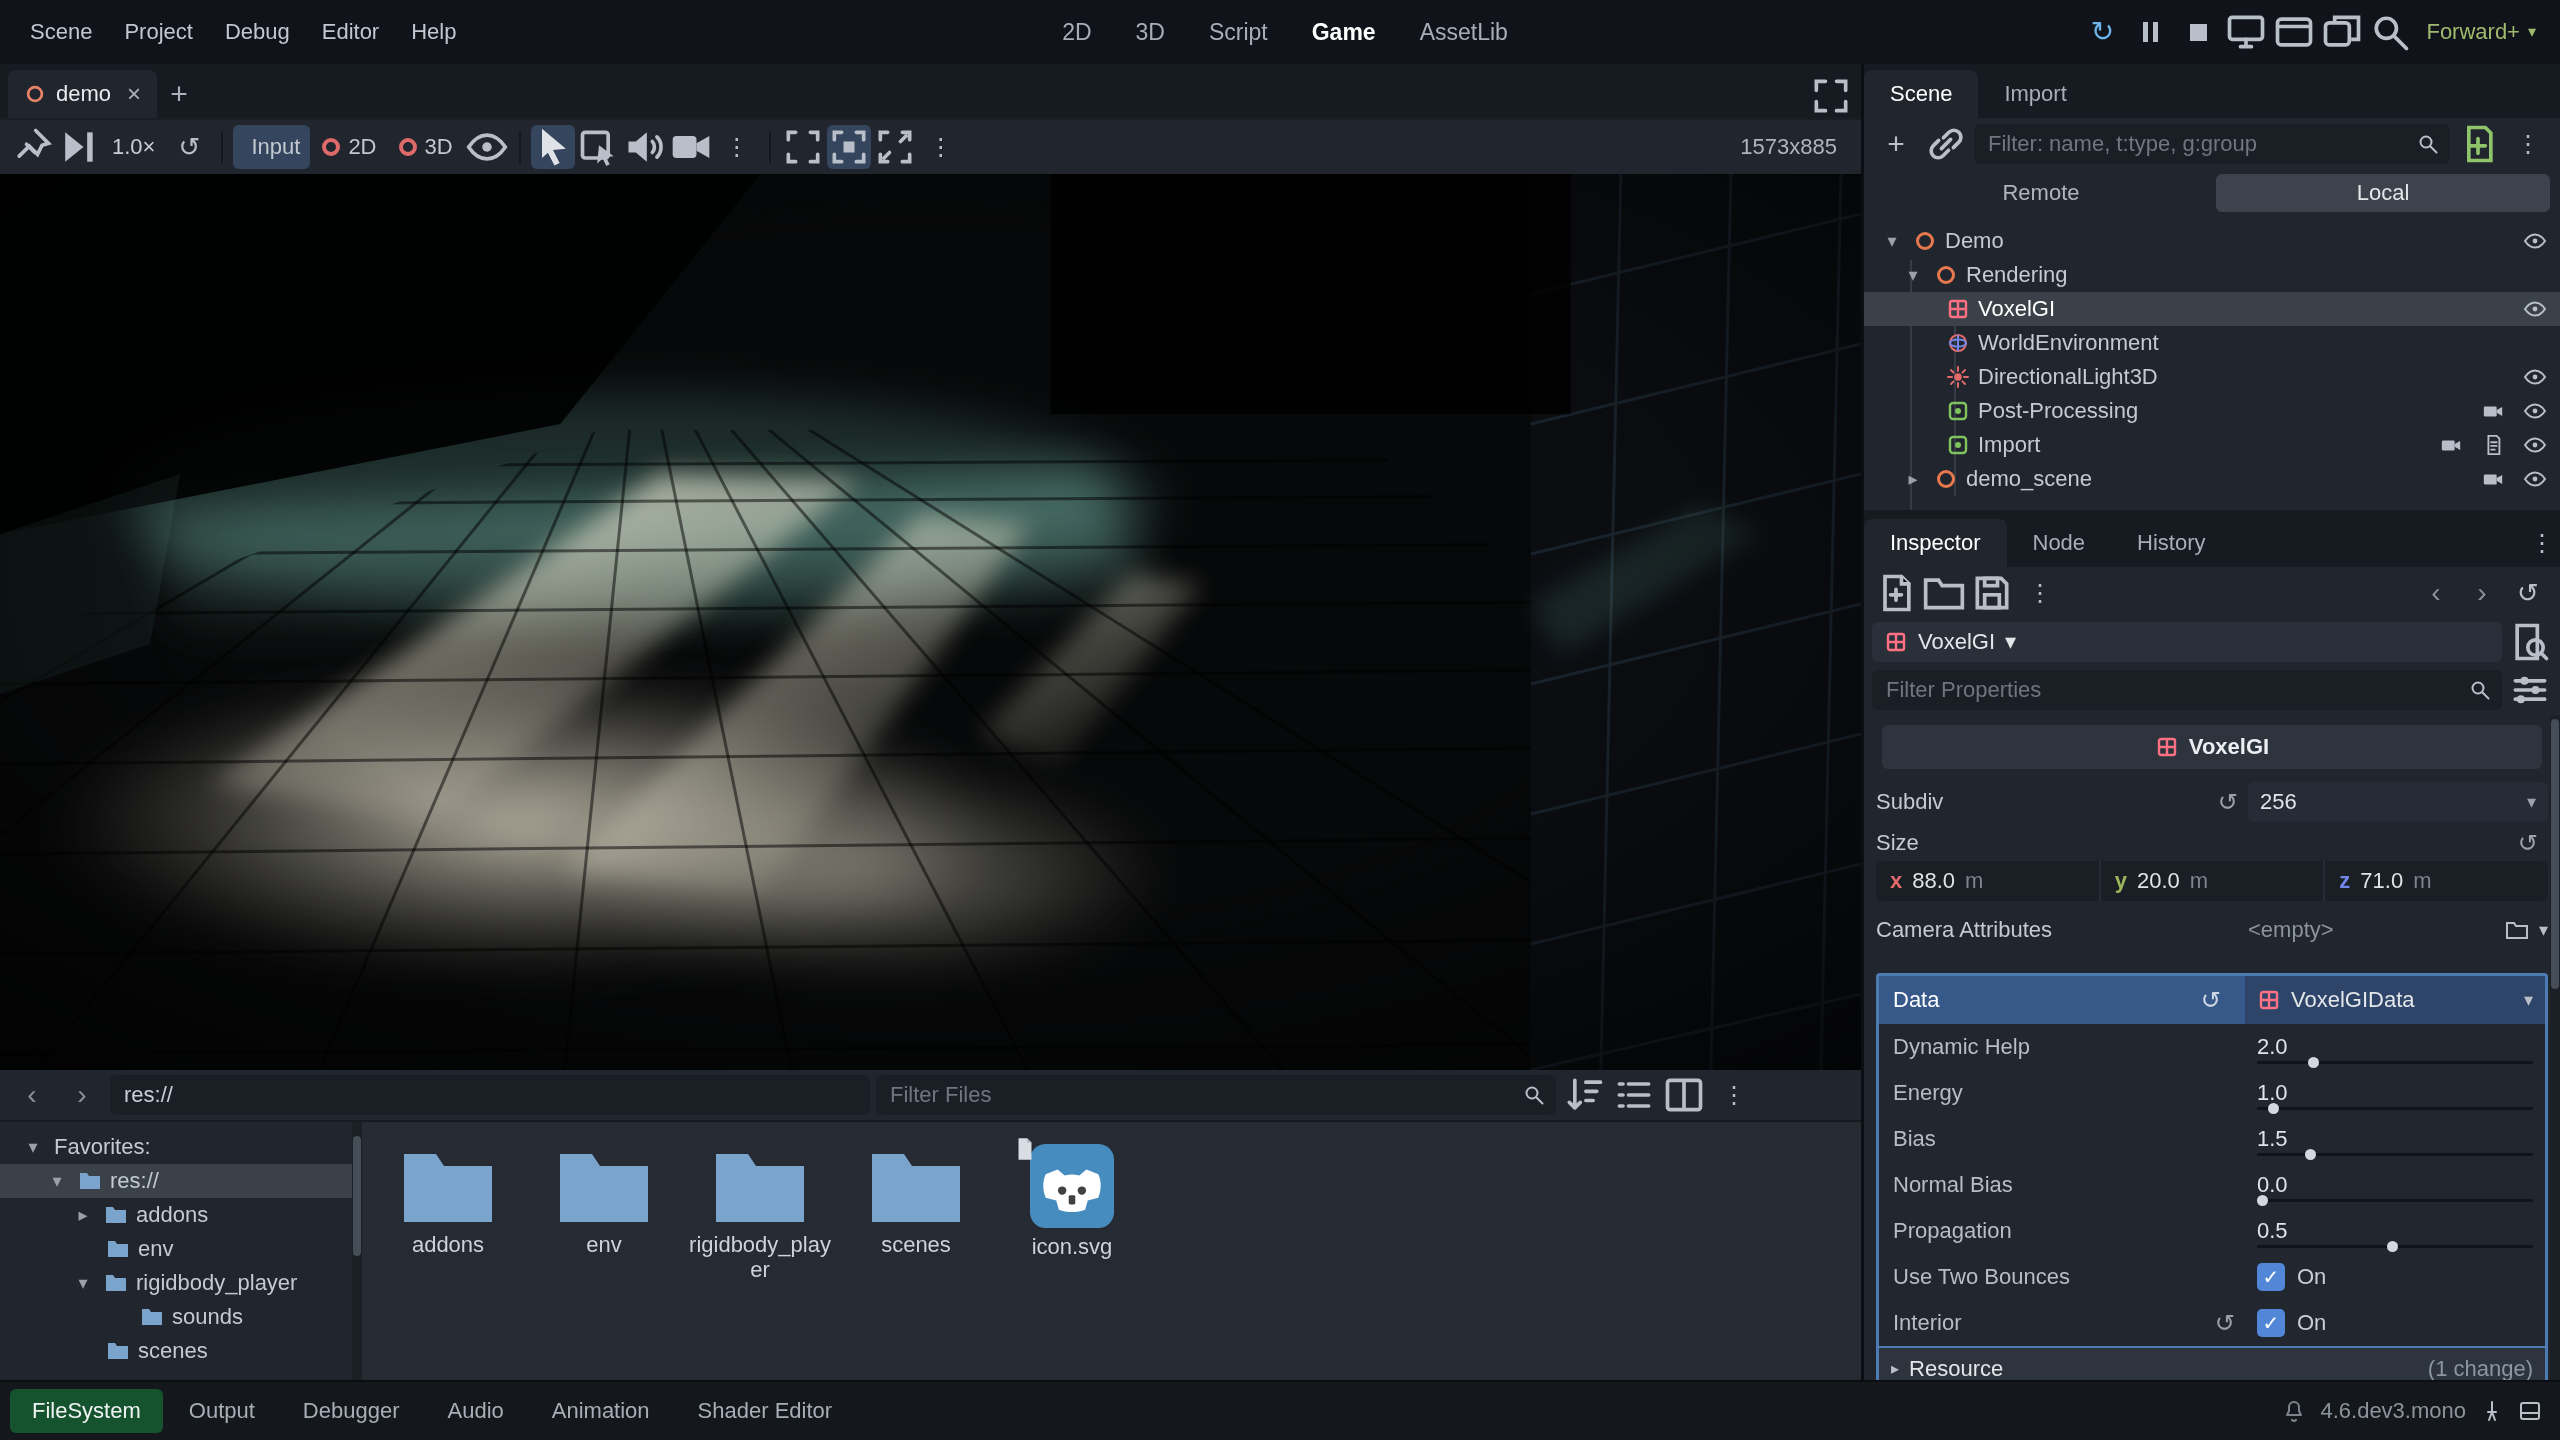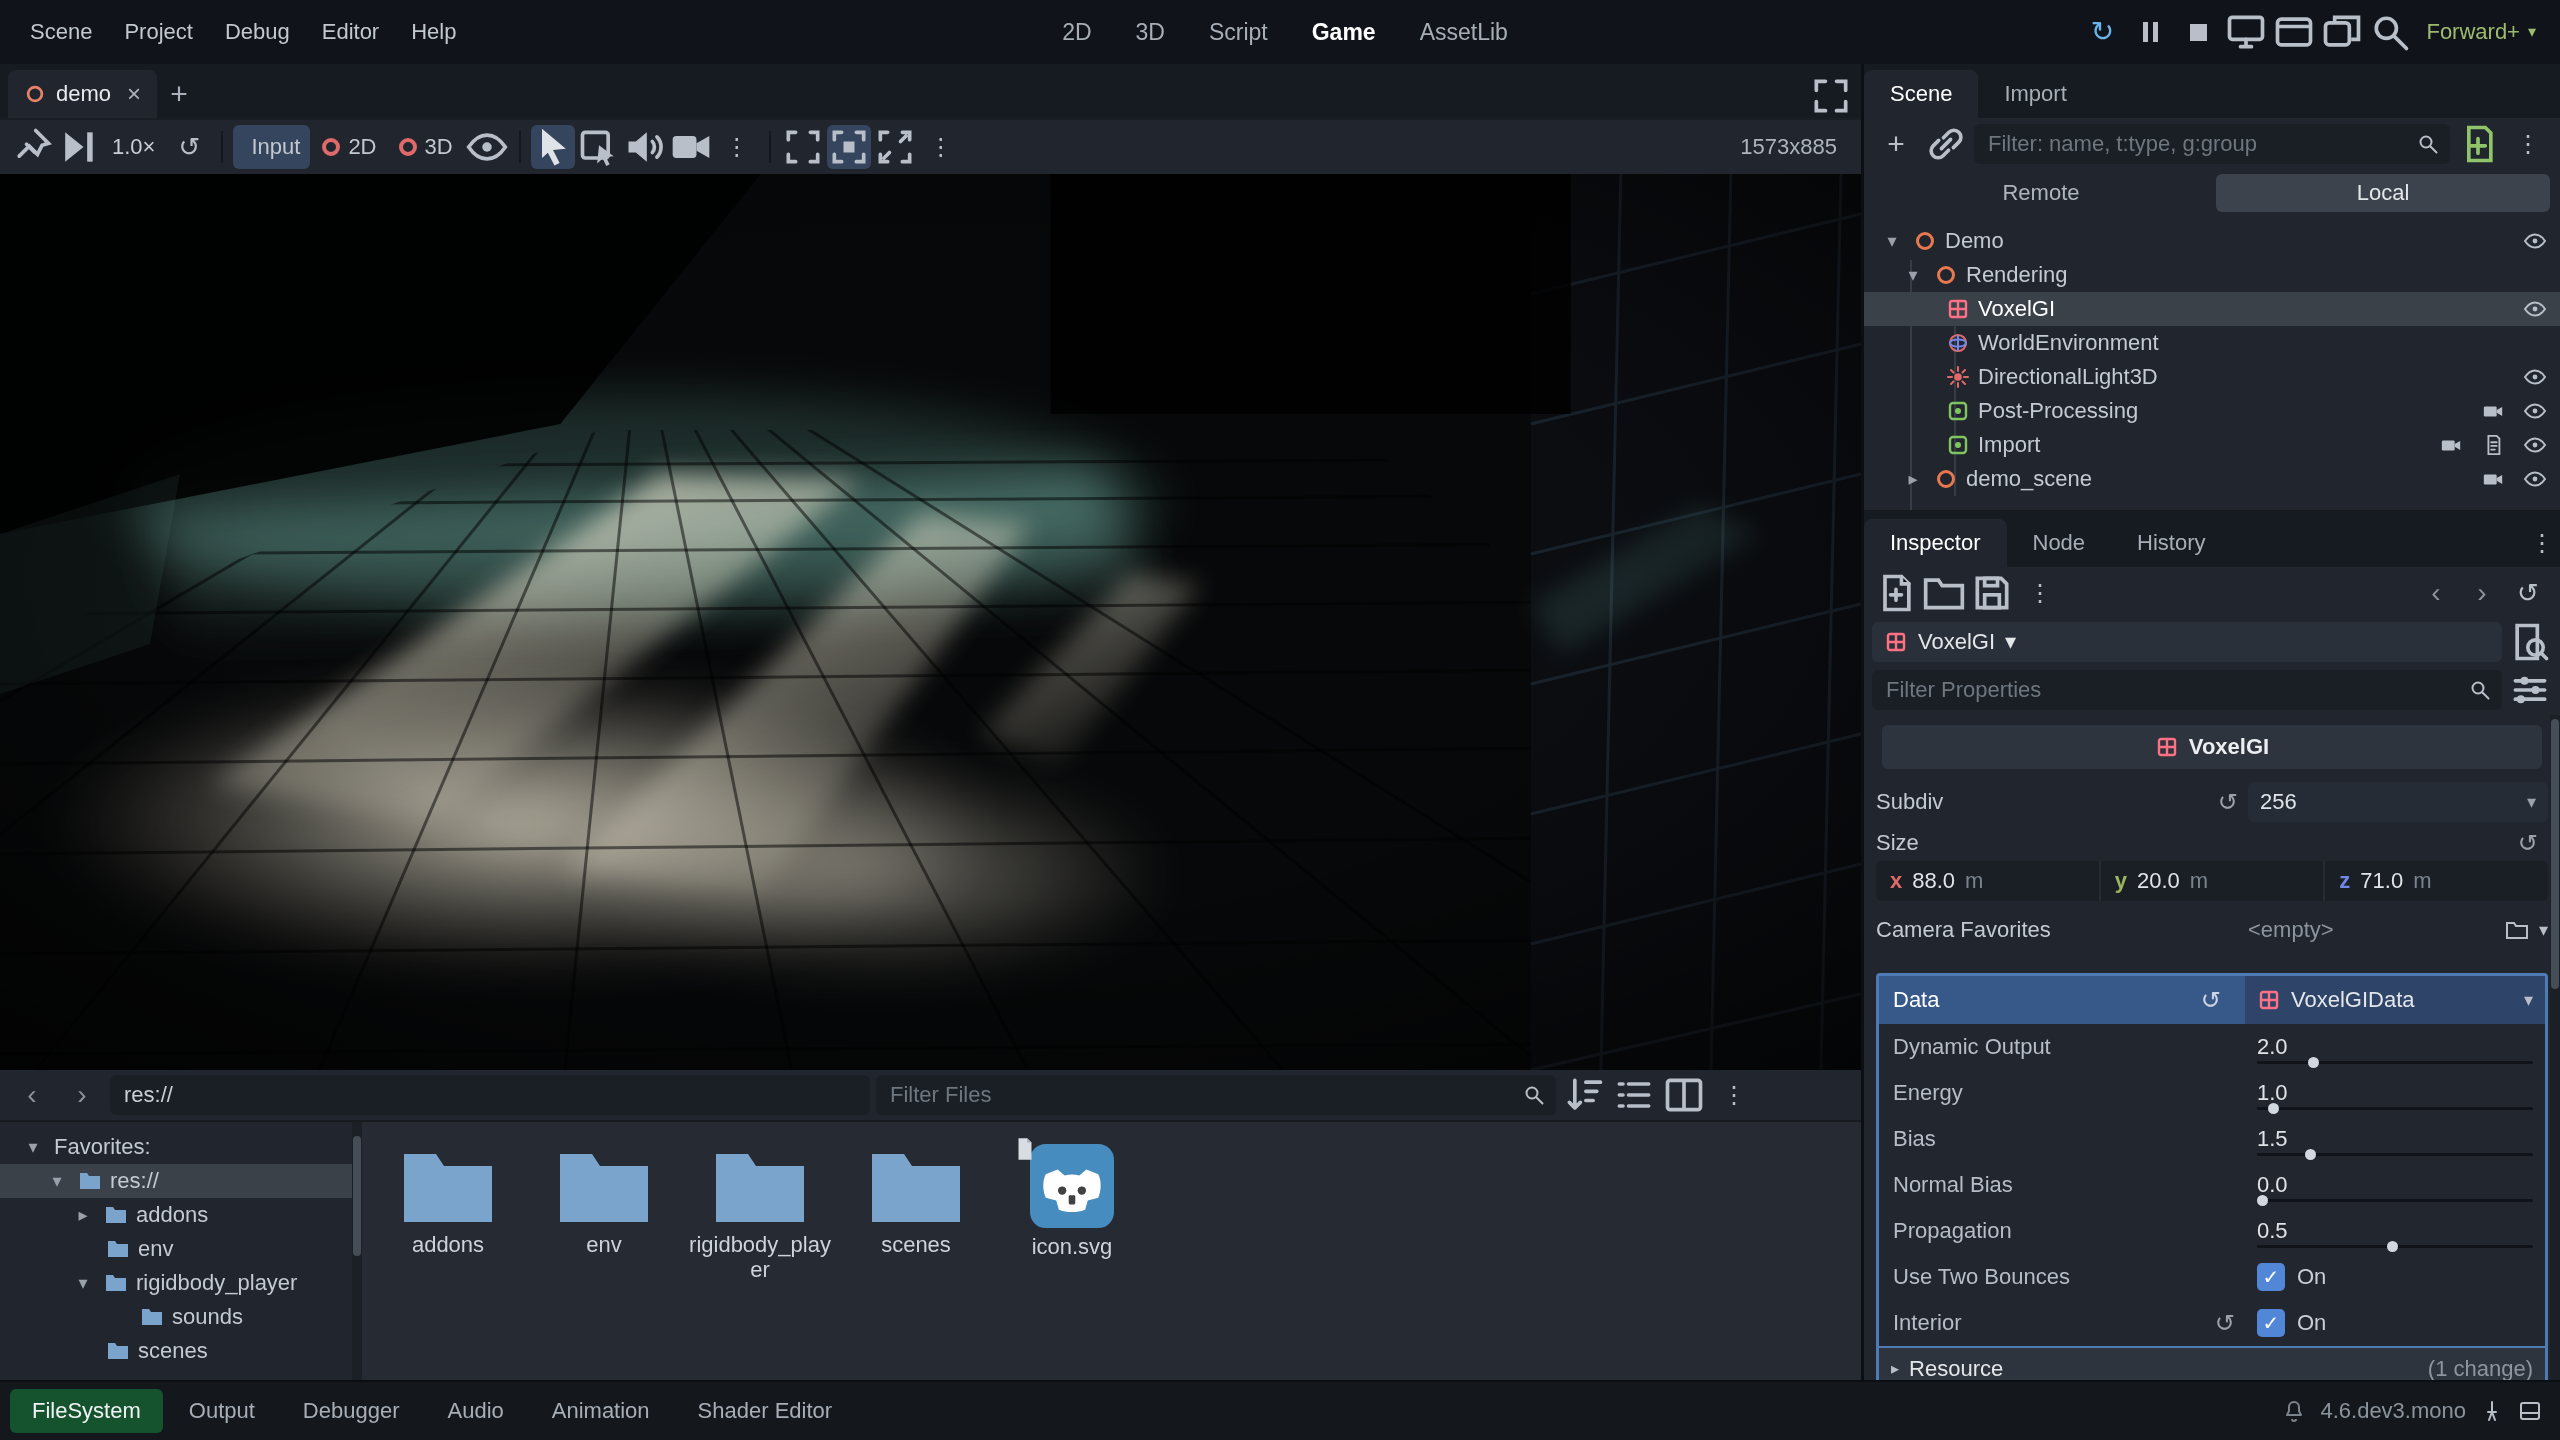--- a/index.html
+++ b/index.html
@@ -888,21 +888,21 @@
             </div>
             <div class="vcell">
               <span class="axis" style="color:#7287e8">z</span>
               <span class="vval">71.0</span>
               <span class="vunit">m</span>
             </div>
           </div>
 
           <div class="prop-row">
             <div class="p-label">
-                <span>Camera Favorites</span>
+                <span>Camera Attributes</span>
               </div>
             <div class="p-value" style="gap:10px">
               <span class="dim">&lt;empty&gt;</span>
               <span style="margin-left:auto">
                 <svg class="ic" viewBox="0 0 24 24" style="width:24px;height:24px">
                     <path d="M2 5h7l2 3h11v12H2z" stroke="currentColor" stroke-width="2" fill="none"></path>
                   </svg>
               </span>
               <span class="dd glyph" style="font-size:18px">▾</span>
             </div>
@@ -919,21 +919,21 @@
                     <rect x="4" y="4" width="16" height="16" rx="2" stroke="#ff7085" stroke-width="2.4" fill="none"></rect>
                     <path d="M4 12h16M12 4v16" stroke="#ff7085" stroke-width="2.4"></path>
                   </svg>
                 <span>VoxelGIData</span>
                 <span class="dd glyph" style="margin-left:auto;font-size:18px">▾</span>
               </div>
             </div>
 
             <div class="prop-row sub">
               <div class="p-label">
-                  <span>Dynamic Output</span>
+                  <span>Dynamic Help</span>
                 </div>
               <div class="p-value slider">
                 <span class="num">2.0</span>
                 <div class="track"></div>
                 <div class="grab" style="left: calc(19% + 5.54px);"></div>
               </div>
             </div>
             <div class="prop-row sub">
               <div class="p-label">
                   <span>Energy</span>

